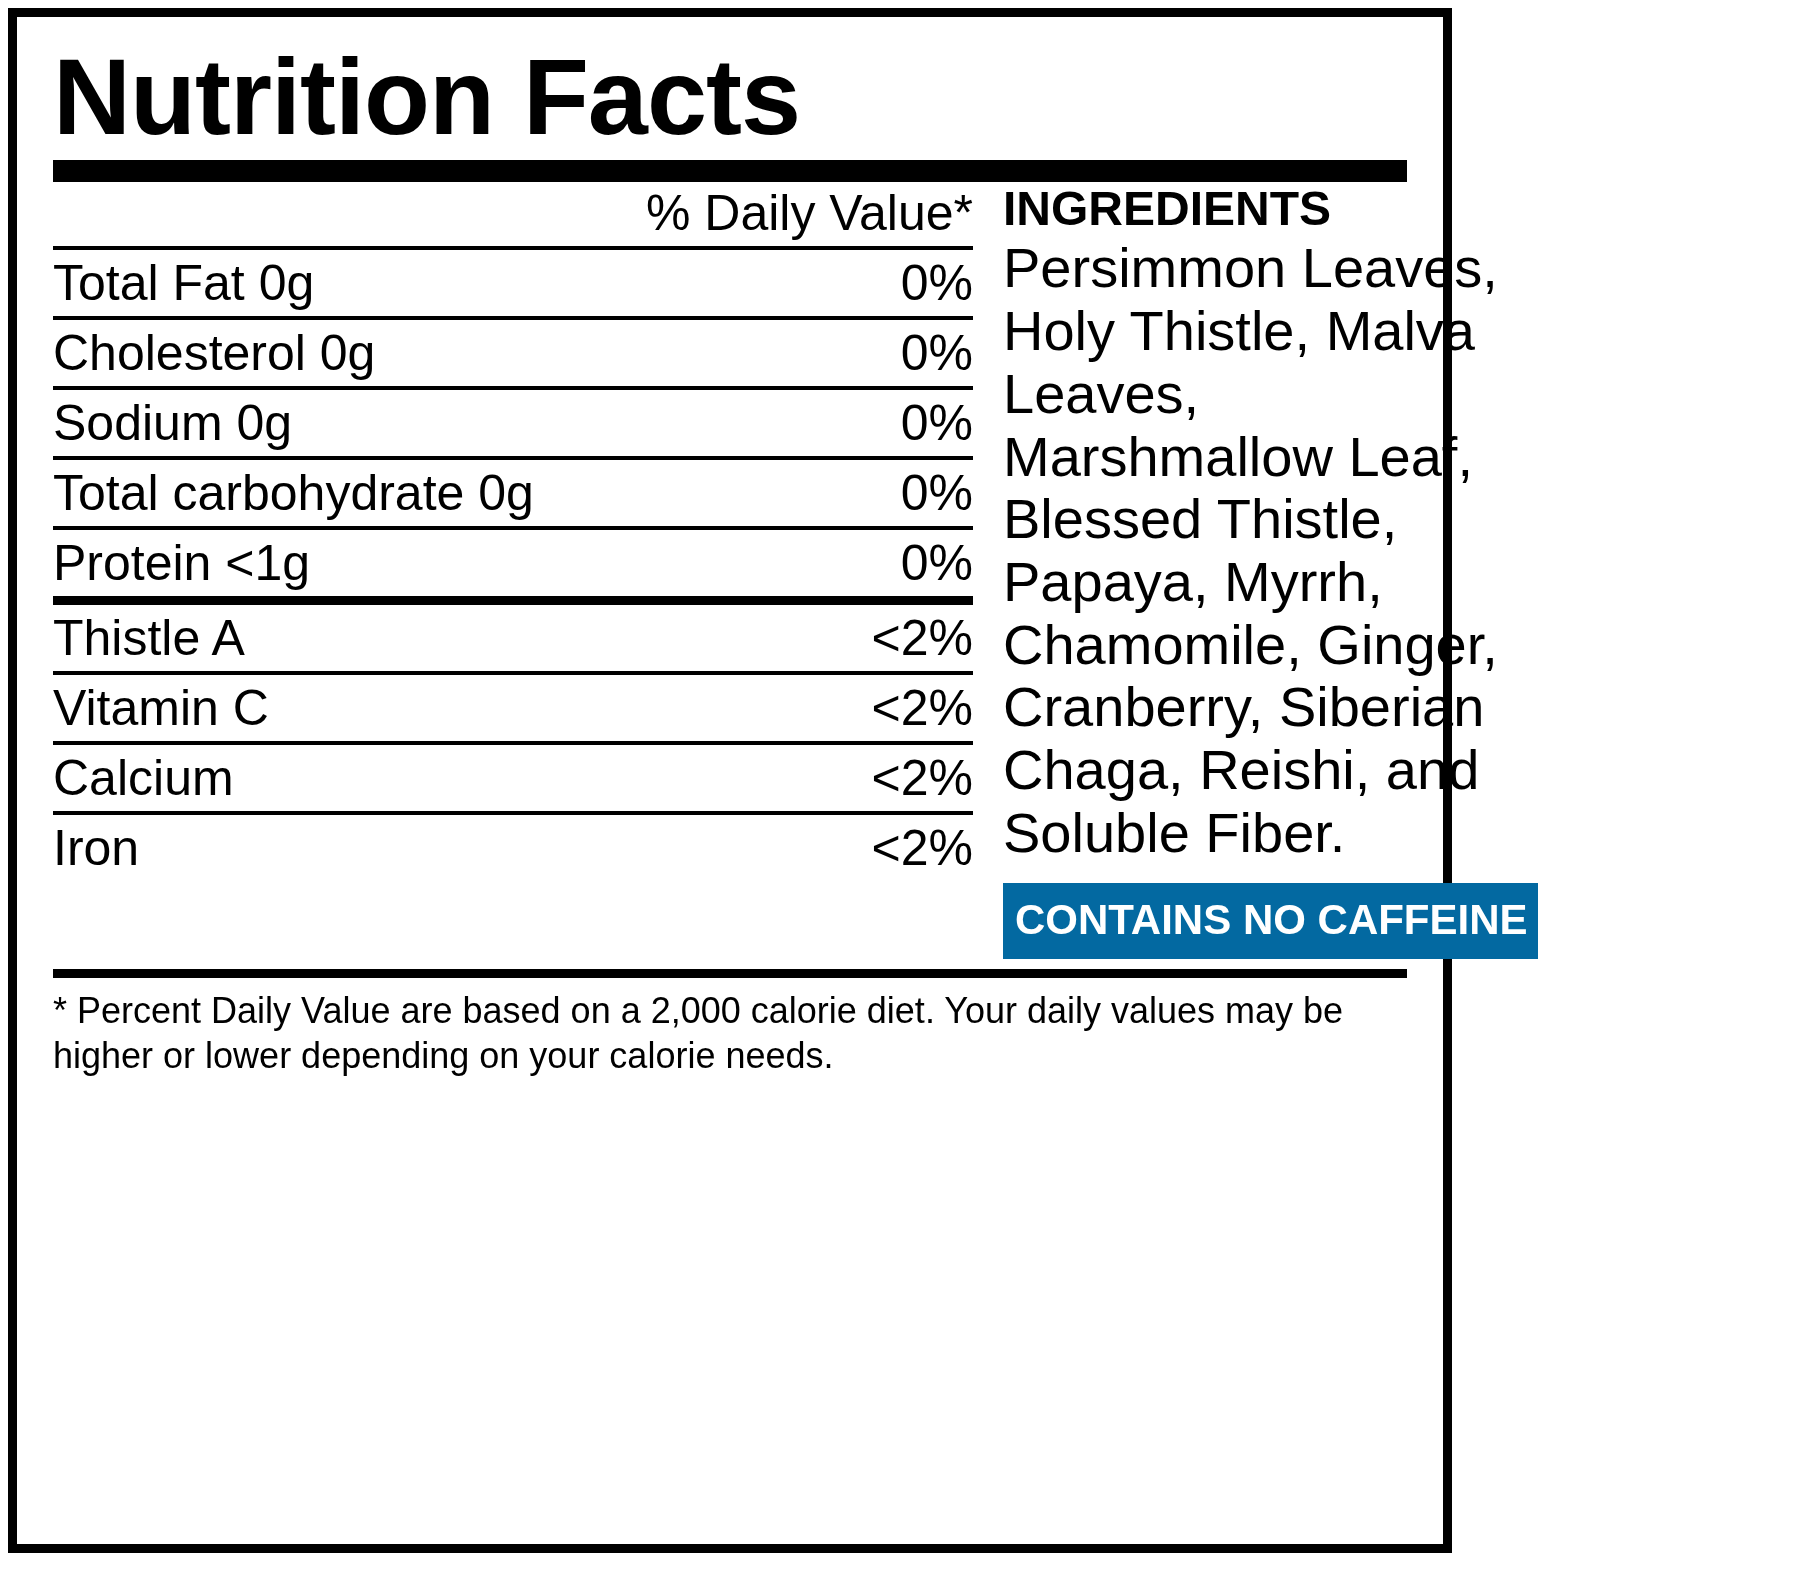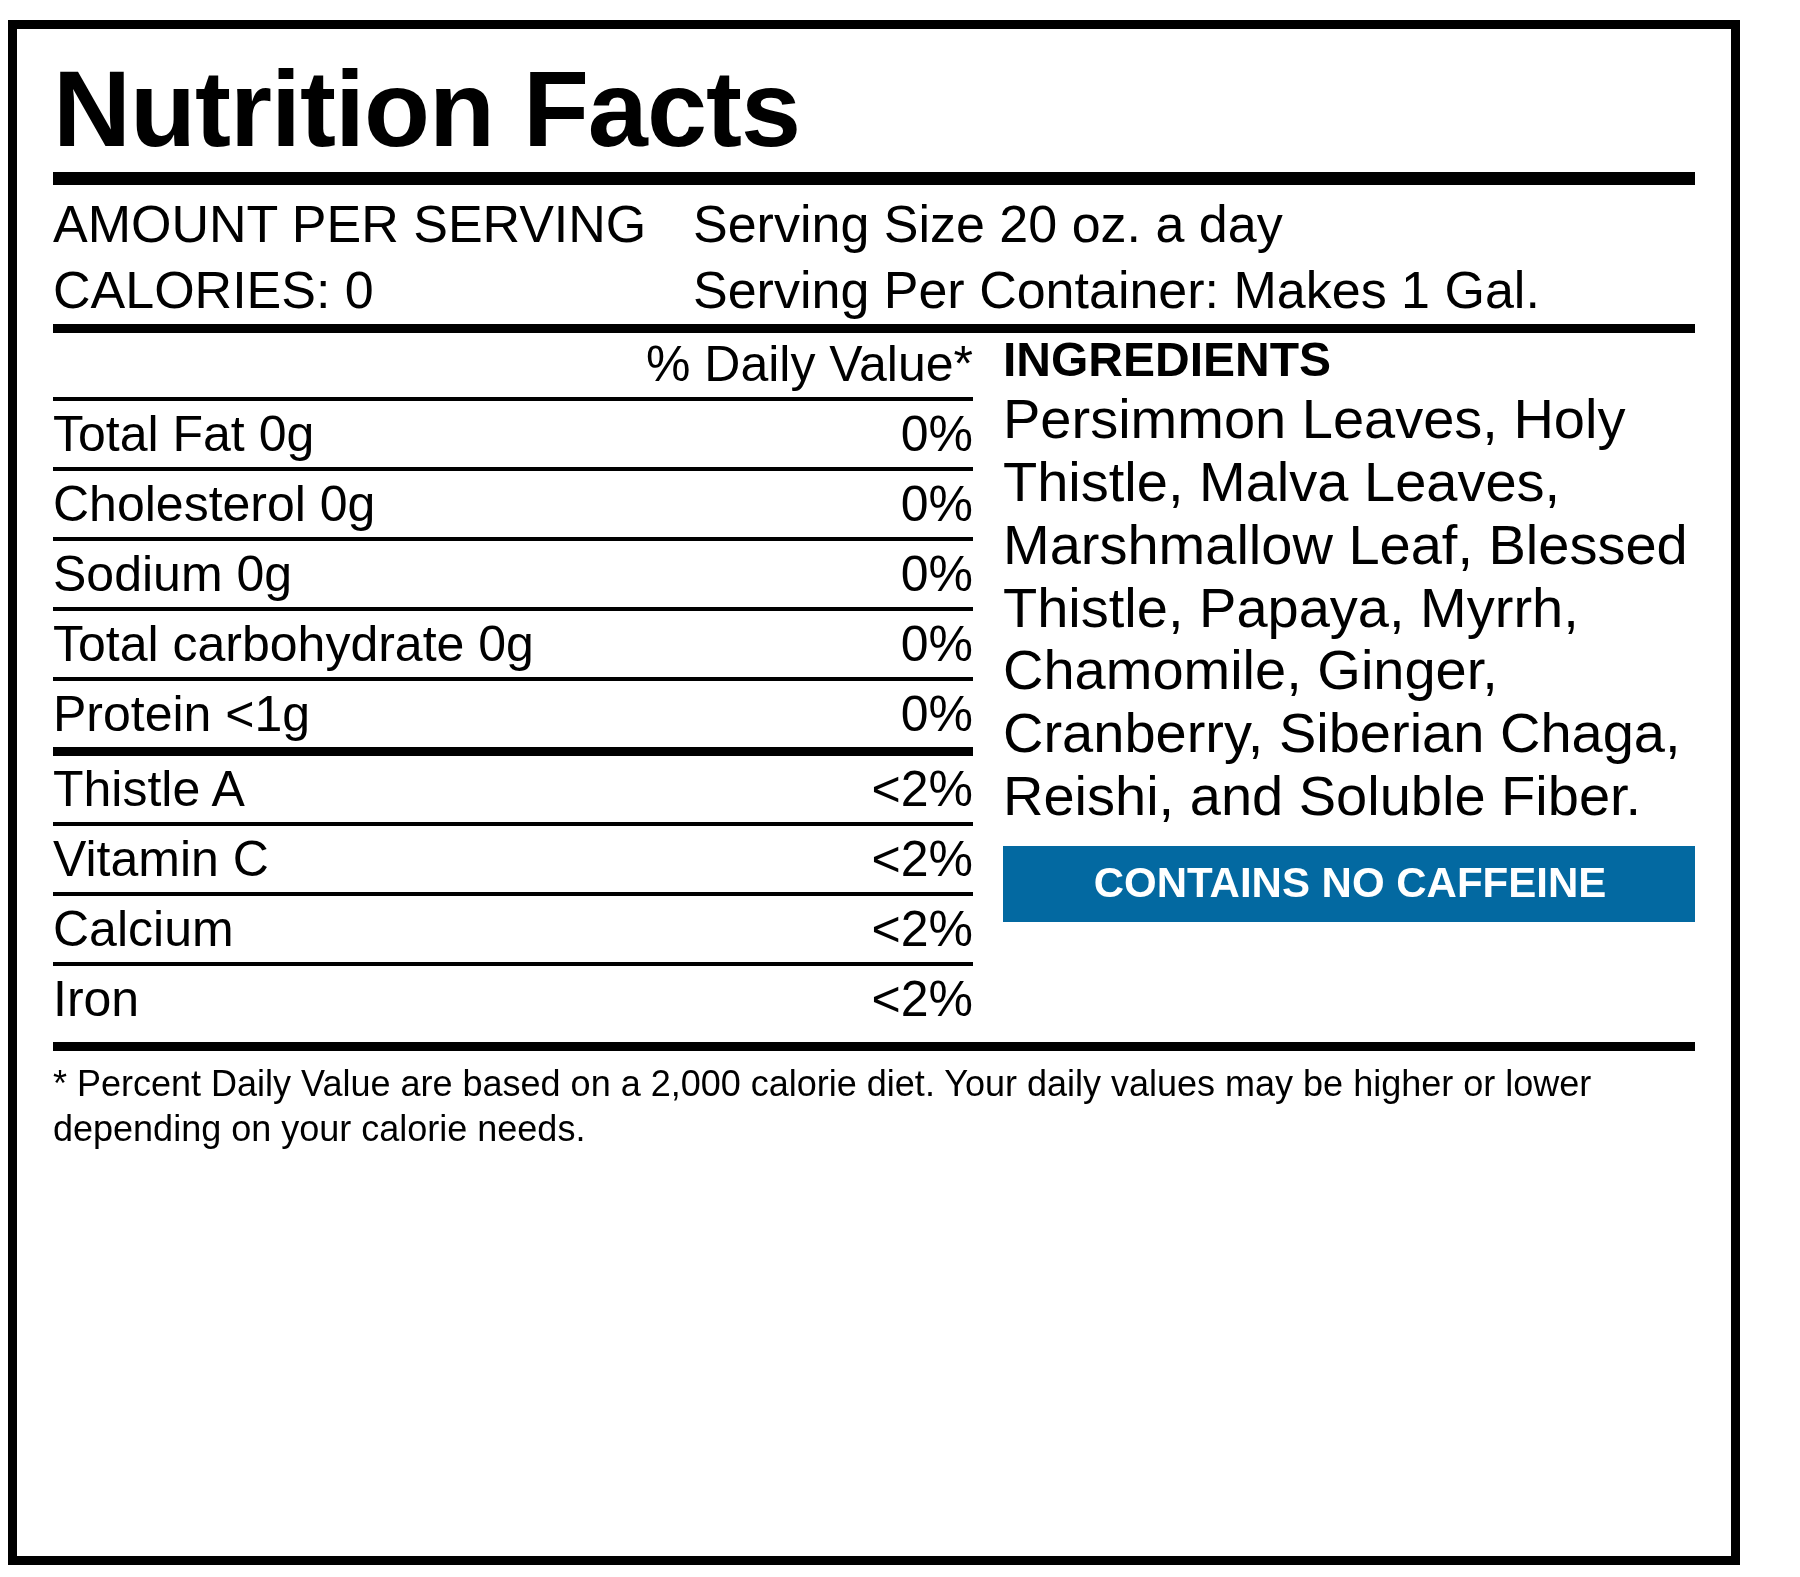--- a/index.html
+++ b/index.html
@@ -11,22 +11,22 @@
     width: 1800px;
     height: 1577px;
     font-family: "Liberation Sans", sans-serif;
     color: #000000;
     overflow: hidden;
   }
 
   .label {
     position: absolute;
     left: 8px;
-    top: 20px;
-    width: 1732px;
+    top: 8px;
+    width: 1444px;
     height: 1545px;
     border: 9px solid #000000;
     box-sizing: border-box;
     background: #ffffff;
   }
 
   .inner {
     position: absolute;
     left: 36px;
     top: 22px;
@@ -149,30 +149,20 @@
 </style>
 </head>
 <body>
 
 <div class="label">
   <div class="inner">
 
     <div class="title">Nutrition Facts</div>
     <div class="rule-thick"></div>
 
-    <div class="serving-block">
-      <div class="serving-row">
-        <div class="serving-left">AMOUNT PER SERVING</div>
-        <div class="serving-right">Serving Size 20 oz. a day</div>
-      </div>
-      <div class="serving-row">
-        <div class="serving-left">CALORIES: 0</div>
-        <div class="serving-right">Serving Per Container: Makes 1 Gal.</div>
-      </div>
-    </div>
 
     <div class="rule-med"></div>
 
     <div class="main">
 
       <div class="col-left">
 
         <div class="dv-header">% Daily Value*</div>
         <div class="sep"></div>
 

